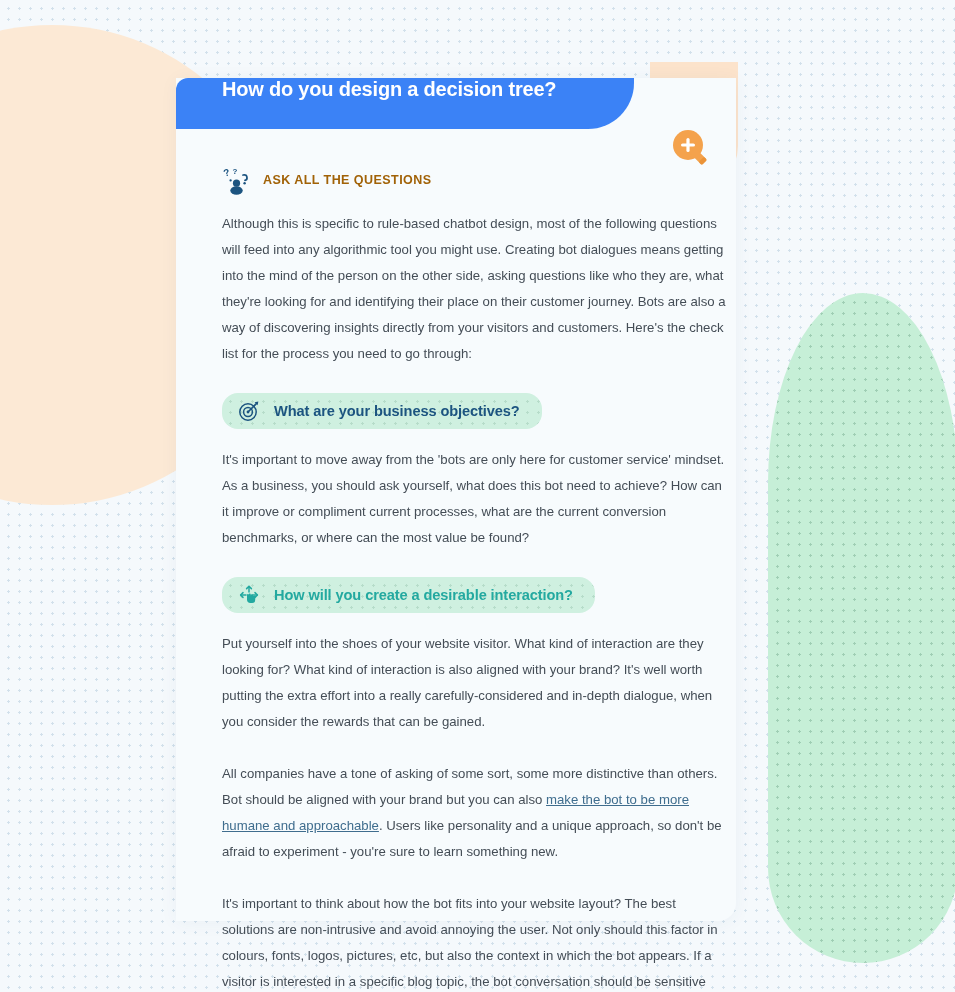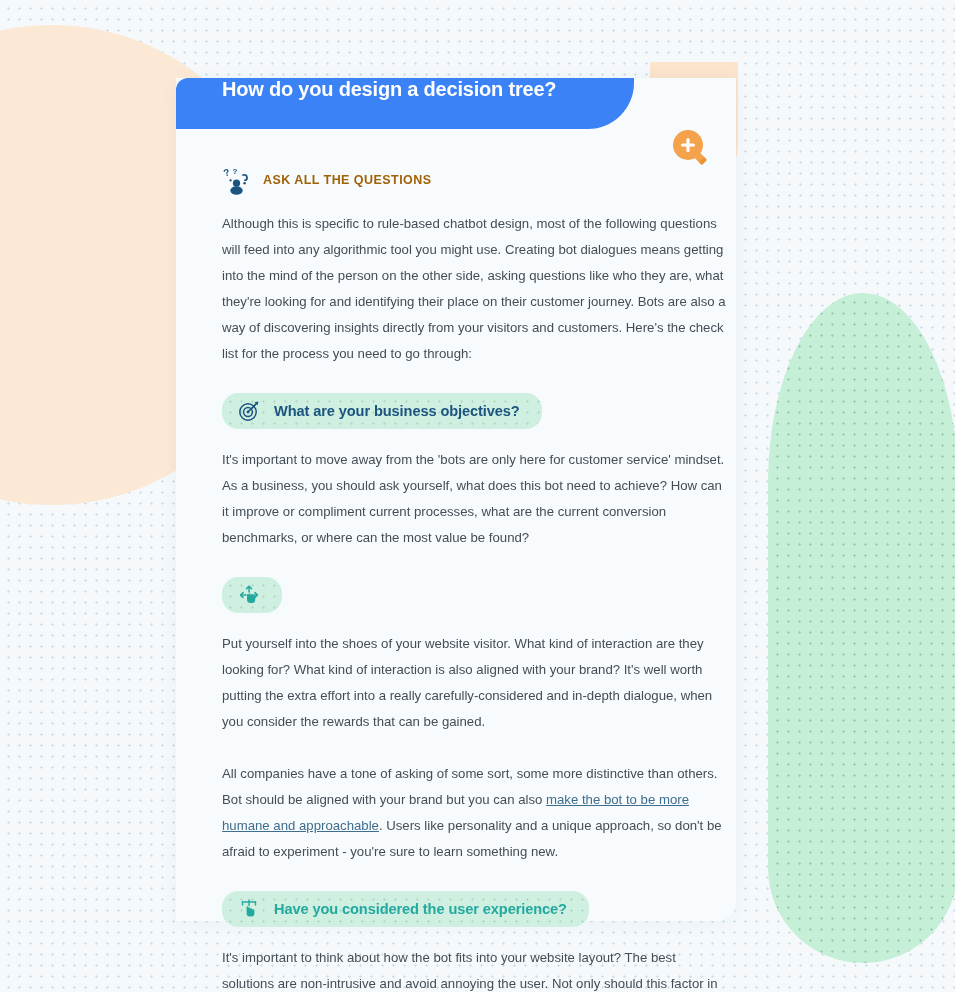--- a/index.html
+++ b/index.html
@@ -270,36 +270,24 @@
         <svg viewBox="0 0 22 22" width="22" height="22">
           <path d="M11 2.5 L11 8" stroke="#23a9a0" stroke-width="1.5" stroke-linecap="round"></path>
           <path d="M8.6 4.6 L11 2.2 L13.4 4.6" stroke="#23a9a0" stroke-width="1.5" fill="none" stroke-linecap="round" stroke-linejoin="round"></path>
           <path d="M2.8 11 L8 11" stroke="#23a9a0" stroke-width="1.5" stroke-linecap="round"></path>
           <path d="M5 8.6 L2.6 11 L5 13.4" stroke="#23a9a0" stroke-width="1.5" fill="none" stroke-linecap="round" stroke-linejoin="round"></path>
           <path d="M19.2 11 L14 11" stroke="#23a9a0" stroke-width="1.5" stroke-linecap="round"></path>
           <path d="M17 8.6 L19.4 11 L17 13.4" stroke="#23a9a0" stroke-width="1.5" fill="none" stroke-linecap="round" stroke-linejoin="round"></path>
           <path d="M9 10.4 v5.2 a3.4 3.4 0 0 0 3.4 3.4 h1.8 a3 3 0 0 0 3 -3 v-3.4 a1.1 1.1 0 0 0 -2.2 0 v-1 a1.1 1.1 0 0 0 -2.2 0 v-1 a1.1 1.1 0 0 0 -2.2 0 v-0.2 a1.1 1.1 0 0 0 -1.6 0 z" fill="#23a9a0"></path>
         </svg>
       </span>
+      <span class="pill-label teal">How will you create a desirable interaction?</span>
     </div>
     <p class="body">Put yourself into the shoes of your website visitor. What kind of interaction are they looking for? What kind of interaction is also aligned with your brand? It's well worth putting the extra effort into a really carefully-considered and in-depth dialogue, when you consider the rewards that can be gained.</p>
 
     
     <p class="body"><span>All companies have a tone of asking of some sort, some more distinctive than others. Bot should be aligned with your brand but you can also </span><a class="inline-link" href="#">make the bot to be more humane and approachable</a><span>. Users like personality and a unique approach, so don't be afraid to experiment - you're sure to learn something new.</span></p>
 
     
-    <div class="pill">
-      <span class="pdots"></span>
-      <span class="picon">
-        <svg viewBox="0 0 22 22" width="22" height="22">
-          <path d="M11 2 L11 7.5" stroke="#23a9a0" stroke-width="1.4" stroke-linecap="round"></path>
-          <path d="M4.5 4 L17.5 4" stroke="#23a9a0" stroke-width="1.4" stroke-linecap="round"></path>
-          <path d="M4.5 4 L4.5 7" stroke="#23a9a0" stroke-width="1.4" stroke-linecap="round"></path>
-          <path d="M17.5 4 L17.5 7" stroke="#23a9a0" stroke-width="1.4" stroke-linecap="round"></path>
-          <path d="M8.6 8.6 v6.6 a3.3 3.3 0 0 0 3.3 3.3 h1.6 a2.9 2.9 0 0 0 2.9 -2.9 v-3.2 a1.05 1.05 0 0 0 -2.1 0 v-1 a1.05 1.05 0 0 0 -2.1 0 v-1 a1.05 1.05 0 0 0 -2.1 0 v-1.8 a1.05 1.05 0 0 0 -1.5 0 z" fill="#23a9a0"></path>
-        </svg>
-      </span>
-      <span class="pill-label teal">Have you considered the user experience?</span>
-    </div>
     <p class="body tight">It's important to think about how the bot fits into your website layout? The best solutions are non-intrusive and avoid annoying the user. Not only should this factor in colours, fonts, logos, pictures, etc, but also the context in which the bot appears. If a visitor is interested in a specific blog topic, the bot conversation should be sensitive towards what they want to do.</p>
 
   </div>
 </div>
 
 </body></html>

